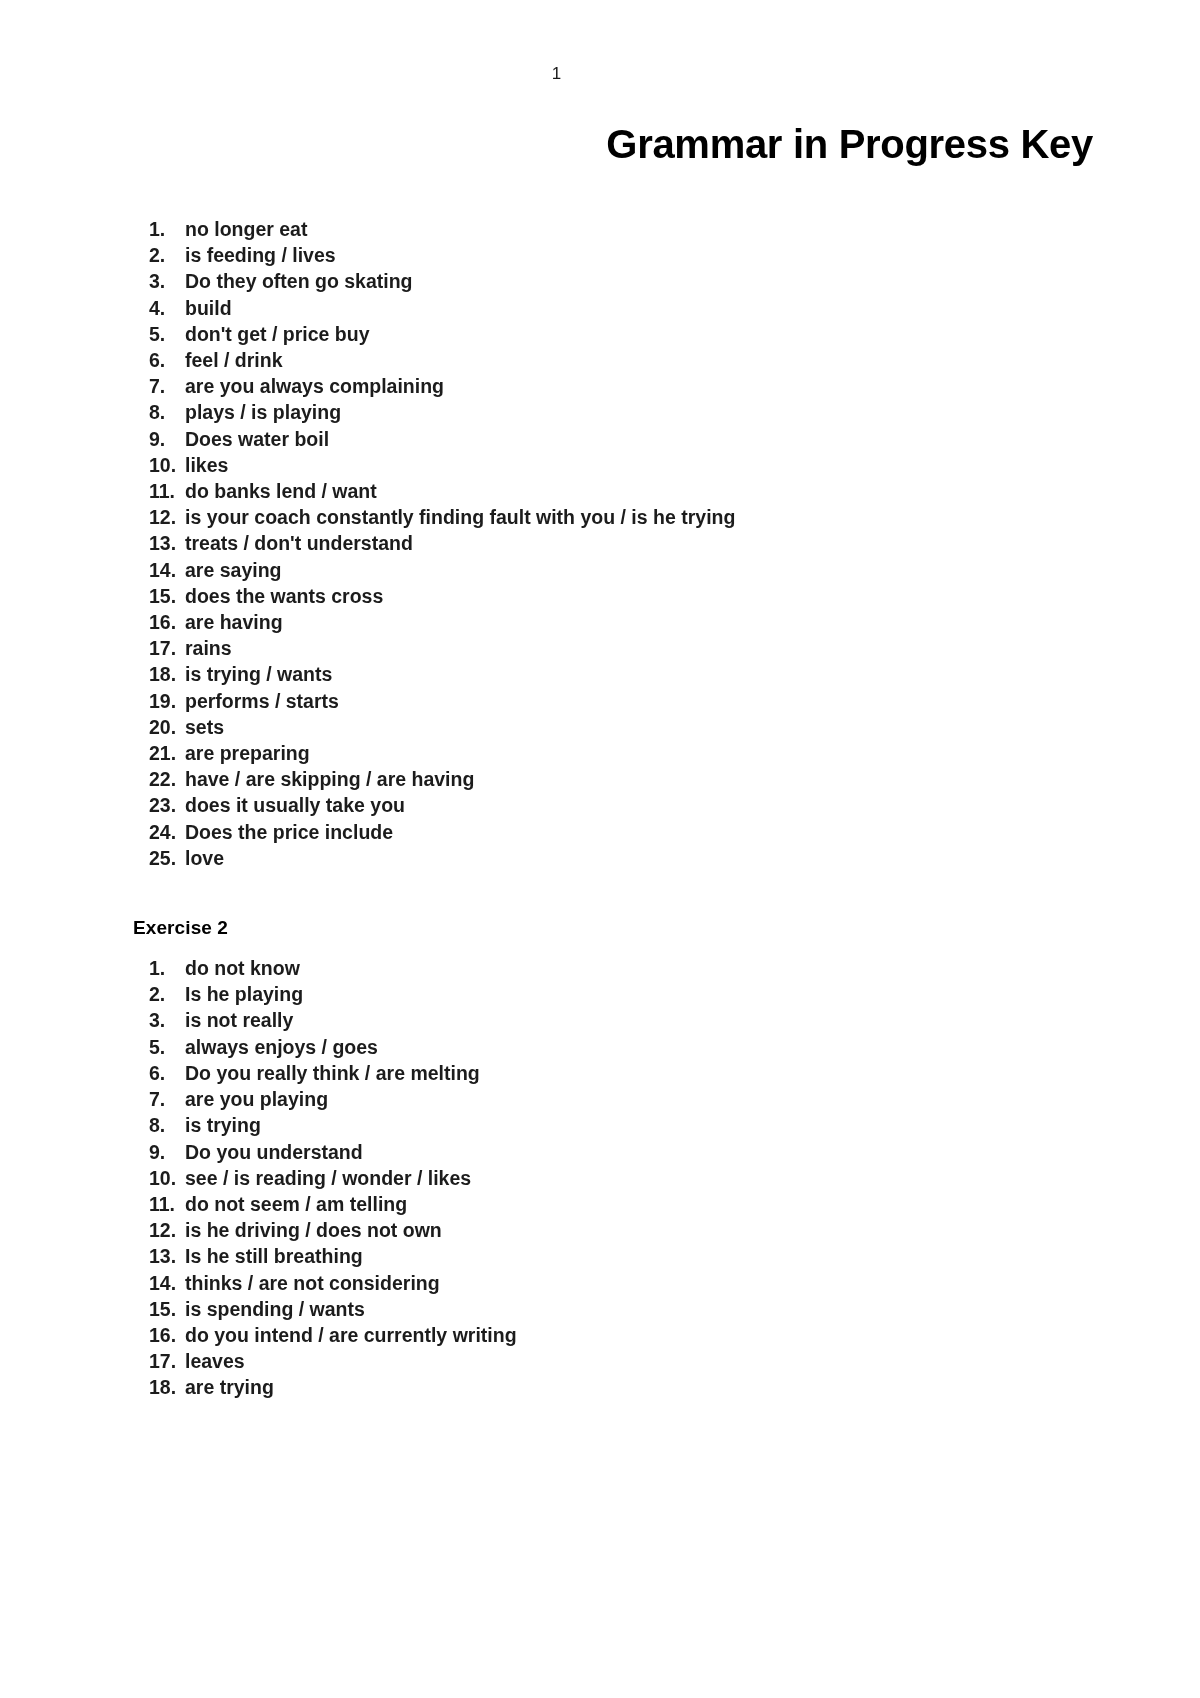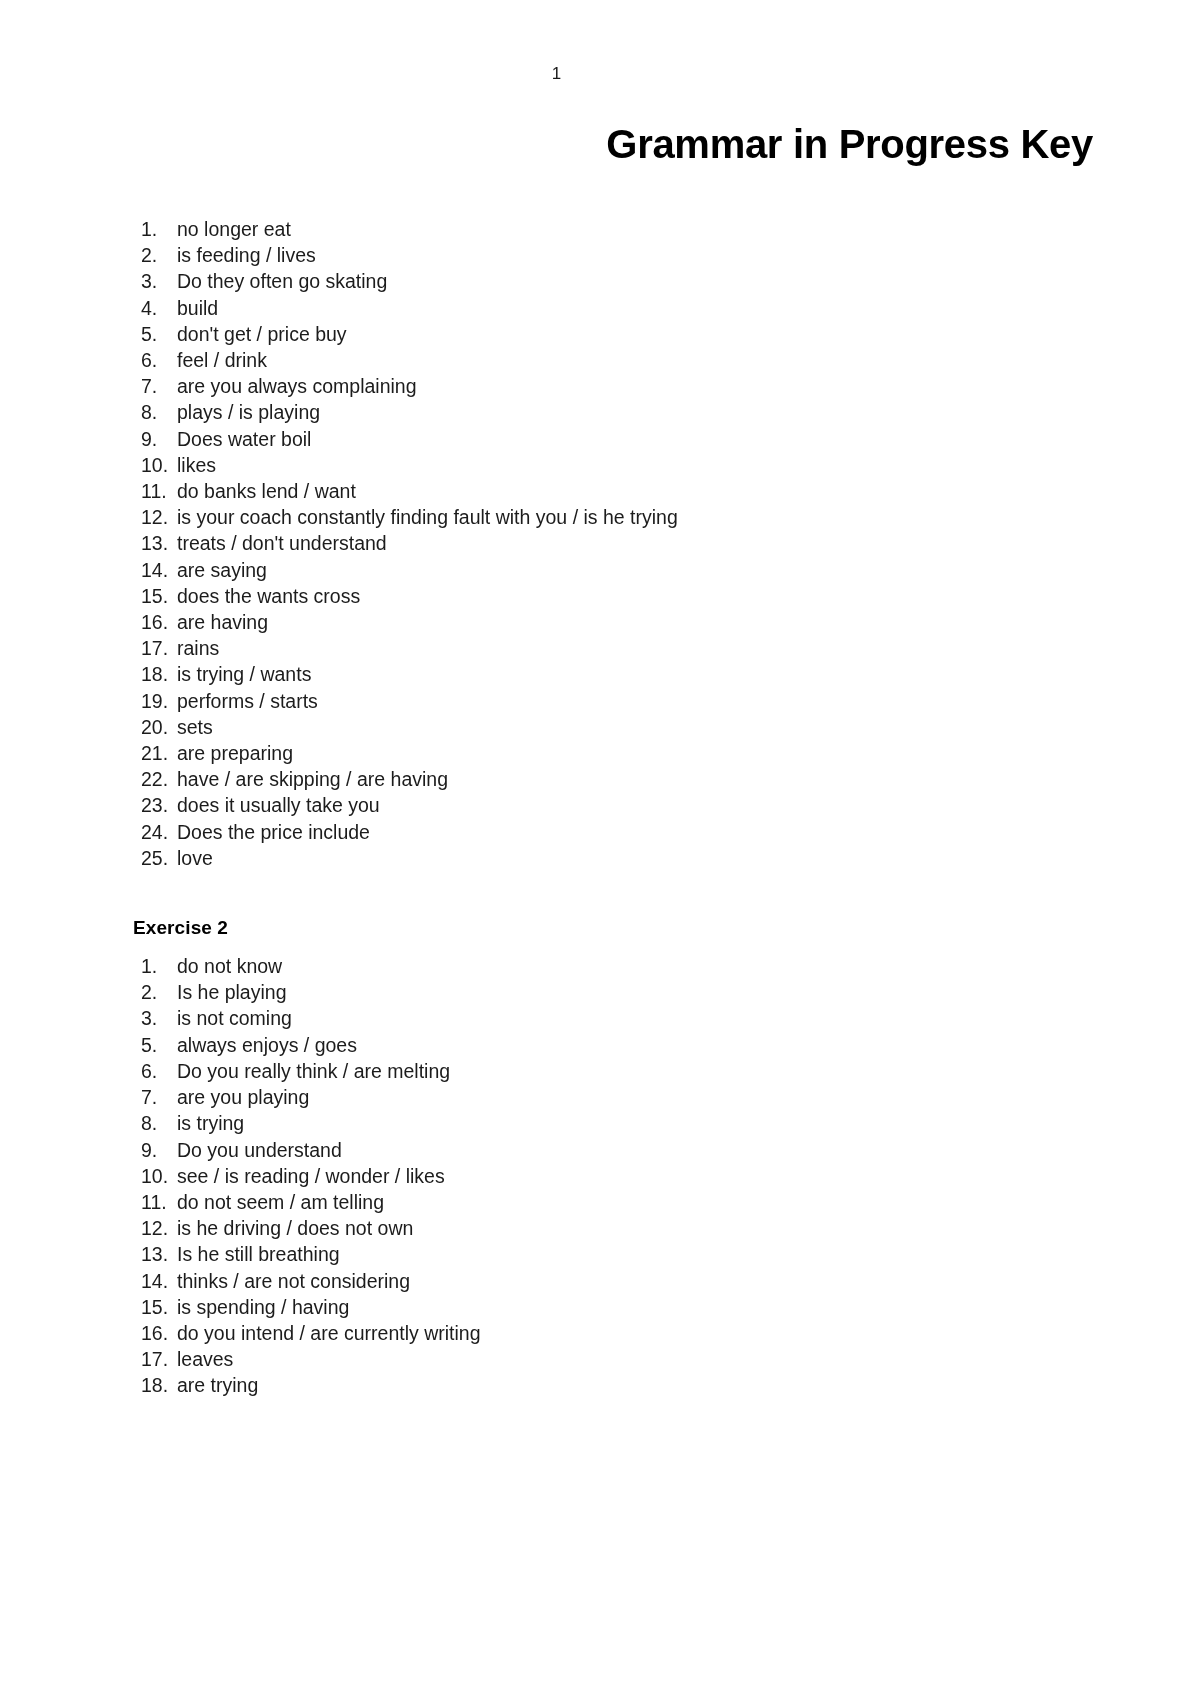--- a/index.html
+++ b/index.html
@@ -65,22 +65,23 @@
     font-size: 19px;
     font-weight: bold;
     line-height: 22px;
     margin: 0 0 14px 0;
     letter-spacing: 0.1px;
     color: #000000;
   }
 
   ol.answer-list {
     list-style: none;
-    margin: 8px;
+    margin: 16px;
     padding: 0;
+    font-weight: bold;
   }
 
   ol.answer-list li {
     display: block;
     font-size: 19.5px;
     line-height: 26.2px;
     color: #1c1c1c;
     white-space: nowrap;
   }
 
@@ -135,32 +136,32 @@
           <li><span class="num">24.</span><span class="txt">Does the price include</span></li>
           <li><span class="num">25.</span><span class="txt">love</span></li>
         </ol>
     </div>
 
     <div class="section">
       <h2 class="section-heading">Exercise 2</h2>
       <ol class="answer-list" id="list-1">
           <li><span class="num">1.</span><span class="txt">do not know</span></li>
           <li><span class="num">2.</span><span class="txt">Is he playing</span></li>
-          <li><span class="num">3.</span><span class="txt">is not coming</span></li>
+          <li><span class="num">3.</span><span class="txt">is not really</span></li>
           <li><span class="num">5.</span><span class="txt">always enjoys / goes</span></li>
           <li><span class="num">6.</span><span class="txt">Do you really think / are melting</span></li>
           <li><span class="num">7.</span><span class="txt">are you playing</span></li>
           <li><span class="num">8.</span><span class="txt">is trying</span></li>
           <li><span class="num">9.</span><span class="txt">Do you understand</span></li>
           <li><span class="num">10.</span><span class="txt">see / is reading / wonder / likes</span></li>
           <li><span class="num">11.</span><span class="txt">do not seem / am telling</span></li>
           <li><span class="num">12.</span><span class="txt">is he driving / does not own</span></li>
           <li><span class="num">13.</span><span class="txt">Is he still breathing</span></li>
           <li><span class="num">14.</span><span class="txt">thinks / are not considering</span></li>
-          <li><span class="num">15.</span><span class="txt">is spending / having</span></li>
+          <li><span class="num">15.</span><span class="txt">is spending / wants</span></li>
           <li><span class="num">16.</span><span class="txt">do you intend / are currently writing</span></li>
           <li><span class="num">17.</span><span class="txt">leaves</span></li>
           <li><span class="num">18.</span><span class="txt">are trying</span></li>
         </ol>
     </div>
 
   </div>
 </div>
 
 </body></html>

